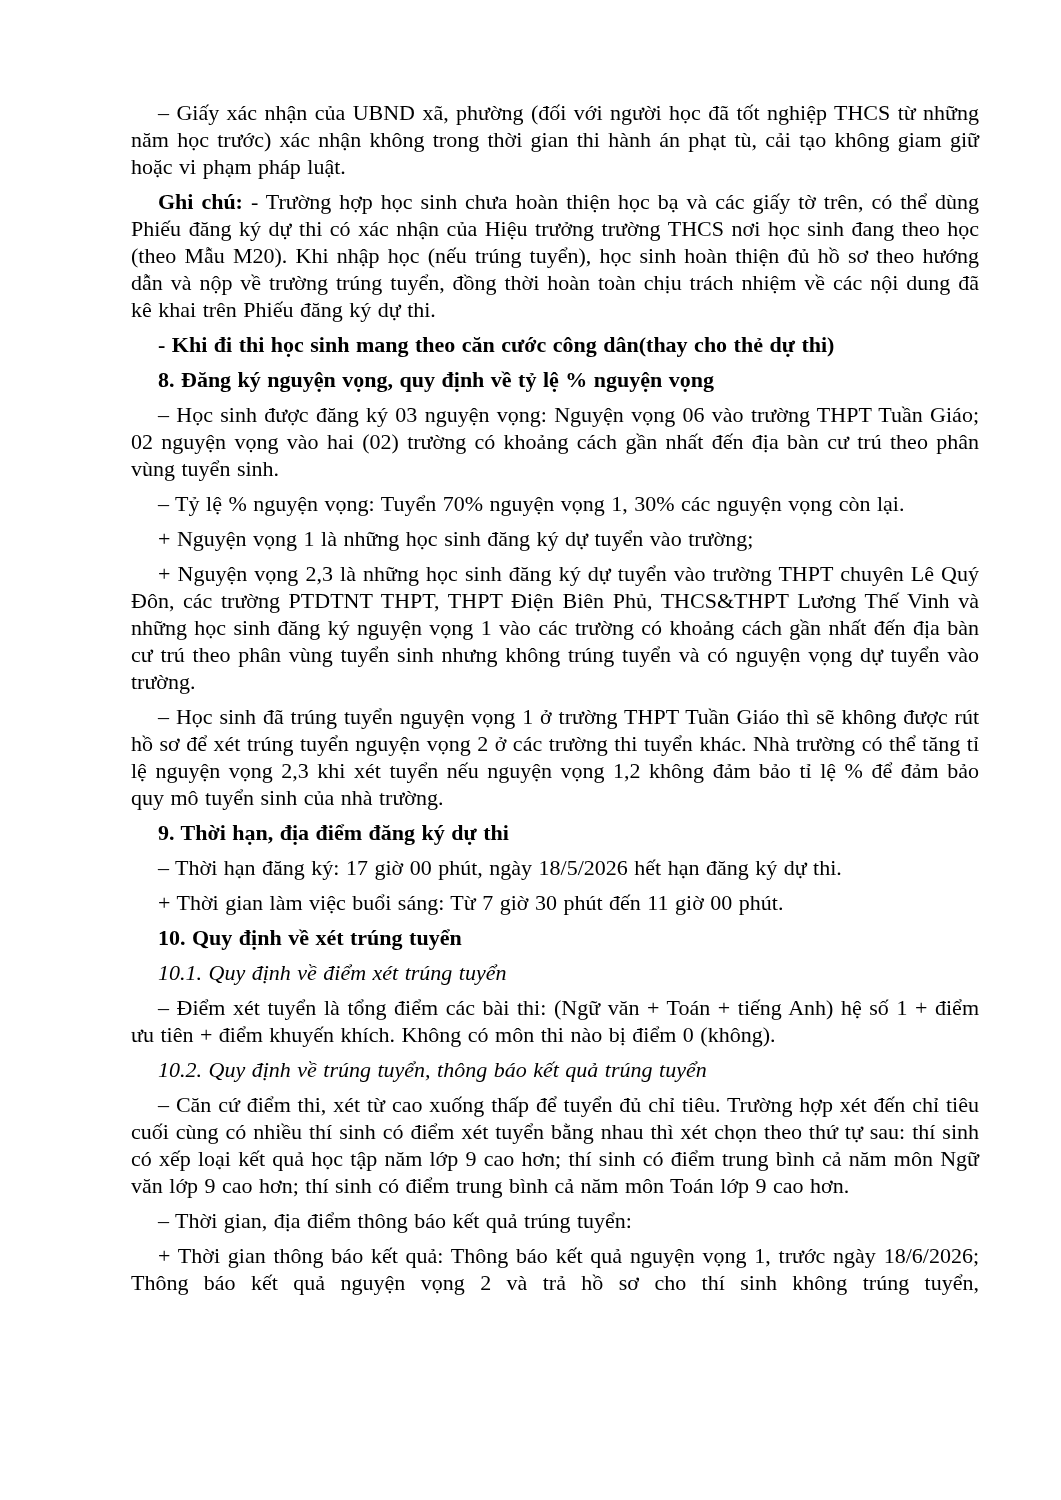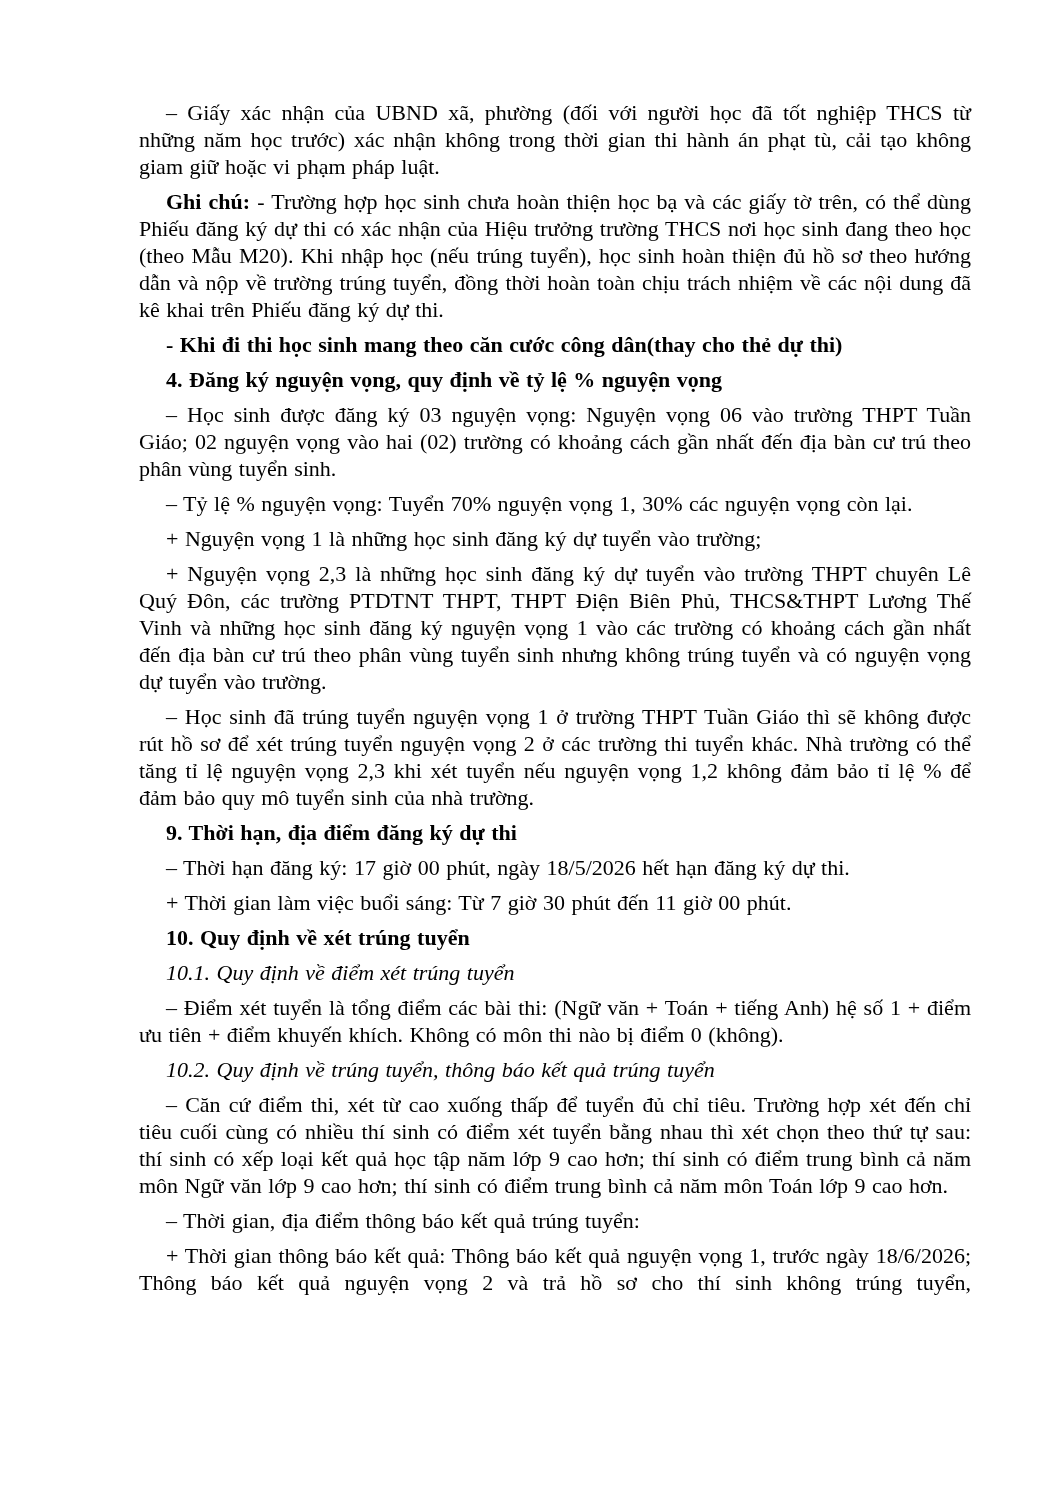--- a/index.html
+++ b/index.html
@@ -14,21 +14,21 @@
     height: 1500px;
     background: #ffffff;
     color: #000000;
     font-family: "Liberation Serif", "DejaVu Serif", serif;
     font-size: 22px;
     line-height: 27px;
     padding: 99px 78px 0 127px;
     overflow: hidden;
   }
   .doc-body p {
-    margin: 8px 12px;
+    margin: 8px 4px;
     text-align: justify;
     text-indent: 27px;
     word-spacing: 1px;
   }
   .doc-body p:first-child {
     margin-top: 0;
   }
   .doc-body p.heading {
     font-weight: bold;
   }
@@ -43,21 +43,21 @@
   }
 </style>
 </head>
 <body>
 
 <div class="page" style="background: rgb(255, 255, 255); color: rgb(0, 0, 0);">
   <div class="doc-body">
       <p class="body">– Giấy xác nhận của UBND xã, phường (đối với người học đã tốt nghiệp THCS từ những năm học trước) xác nhận không trong thời gian thi hành án phạt tù, cải tạo không giam giữ hoặc vi phạm pháp luật.</p>
       <p class="body"><b>Ghi chú:</b> - Trường hợp học sinh chưa hoàn thiện học bạ và các giấy tờ trên, có thể dùng Phiếu đăng ký dự thi có xác nhận của Hiệu trưởng trường THCS nơi học sinh đang theo học (theo Mẫu M20). Khi nhập học (nếu trúng tuyển), học sinh hoàn thiện đủ hồ sơ theo hướng dẫn và nộp về trường trúng tuyển, đồng thời hoàn toàn chịu trách nhiệm về các nội dung đã kê khai trên Phiếu đăng ký dự thi.</p>
       <p class="heading">- Khi đi thi học sinh mang theo căn cước công dân(thay cho thẻ dự thi)</p>
-      <p class="heading">4. Đăng ký nguyện vọng, quy định về tỷ lệ % nguyện vọng</p>
+      <p class="heading">8. Đăng ký nguyện vọng, quy định về tỷ lệ % nguyện vọng</p>
       <p class="body">– Học sinh được đăng ký 03 nguyện vọng: Nguyện vọng 06 vào trường THPT Tuần Giáo; 02 nguyện vọng vào hai (02) trường có khoảng cách gần nhất đến địa bàn cư trú theo phân vùng tuyển sinh.</p>
       <p class="body">– Tỷ lệ % nguyện vọng: Tuyển 70% nguyện vọng 1, 30% các nguyện vọng còn lại.</p>
       <p class="body">+ Nguyện vọng 1 là những học sinh đăng ký dự tuyển vào trường;</p>
       <p class="body">+ Nguyện vọng 2,3 là những học sinh đăng ký dự tuyển vào trường THPT chuyên Lê Quý Đôn, các trường PTDTNT THPT, THPT Điện Biên Phủ, THCS&amp;THPT Lương Thế Vinh và những học sinh đăng ký nguyện vọng 1 vào các trường có khoảng cách gần nhất đến địa bàn cư trú theo phân vùng tuyển sinh nhưng không trúng tuyển và có nguyện vọng dự tuyển vào trường.</p>
       <p class="body">– Học sinh đã trúng tuyển nguyện vọng 1 ở trường THPT Tuần Giáo thì sẽ không được rút hồ sơ để xét trúng tuyển nguyện vọng 2 ở các trường thi tuyển khác. Nhà trường có thể tăng tỉ lệ nguyện vọng 2,3 khi xét tuyển nếu nguyện vọng 1,2 không đảm bảo tỉ lệ % để đảm bảo quy mô tuyển sinh của nhà trường.</p>
       <p class="heading">9. Thời hạn, địa điểm đăng ký dự thi</p>
       <p class="body">– Thời hạn đăng ký: 17 giờ 00 phút, ngày 18/5/2026 hết hạn đăng ký dự thi.</p>
       <p class="body">+ Thời gian làm việc buổi sáng: Từ 7 giờ 30 phút đến 11 giờ 00 phút.</p>
       <p class="heading">10. Quy định về xét trúng tuyển</p>
       <p class="subheading">10.1. Quy định về điểm xét trúng tuyển</p>

